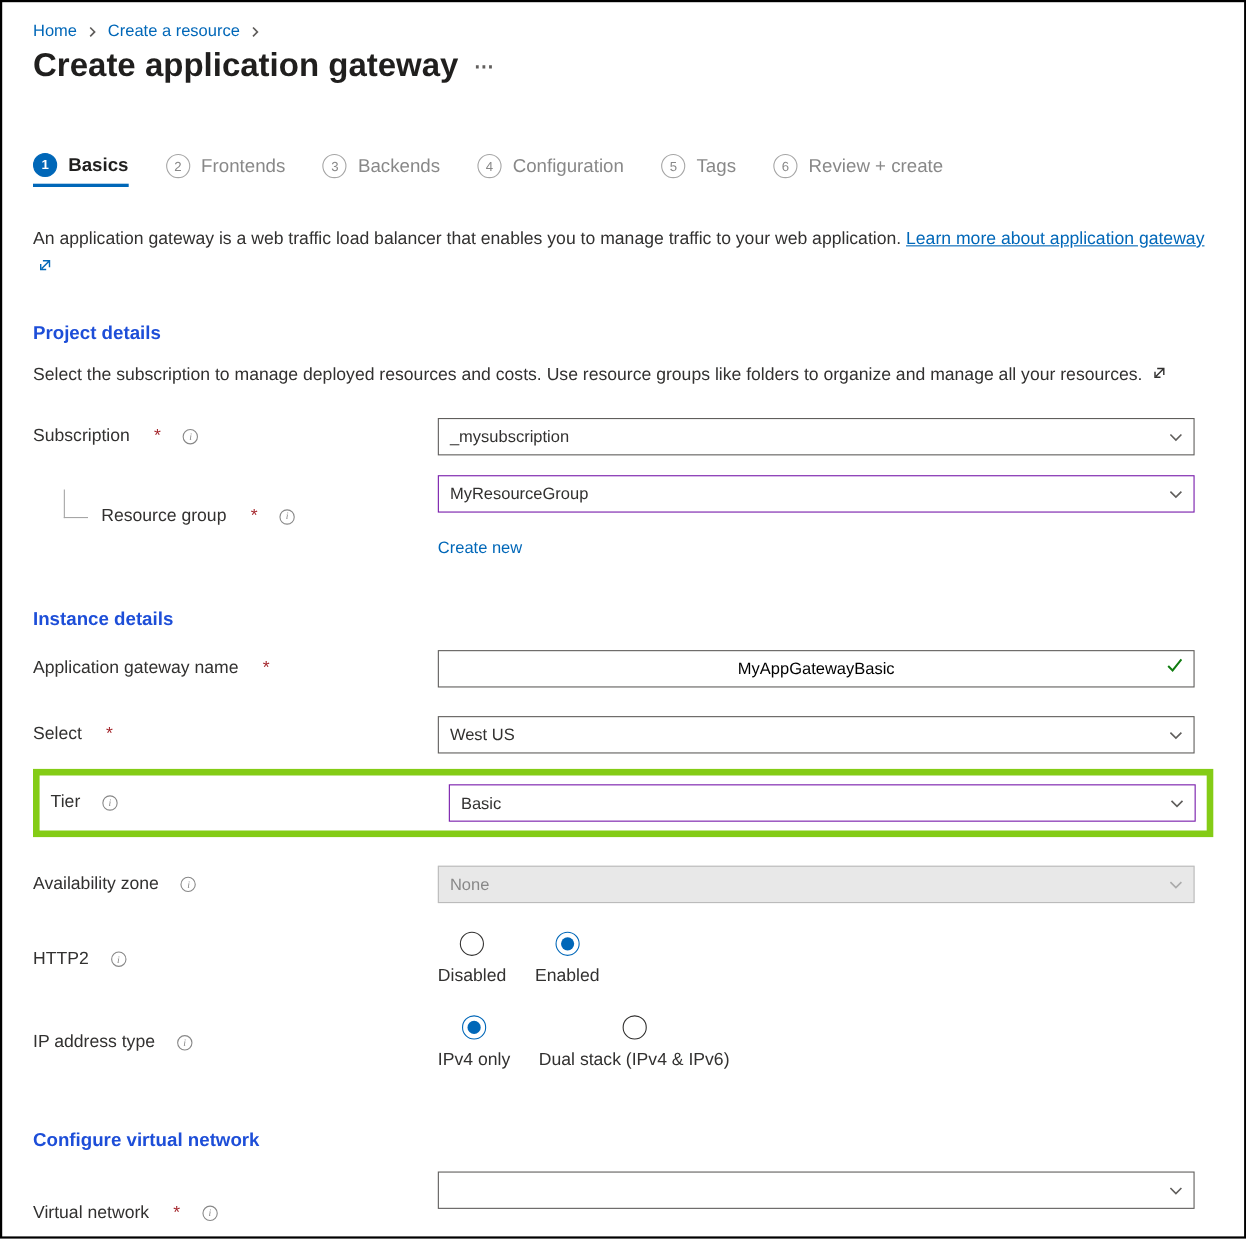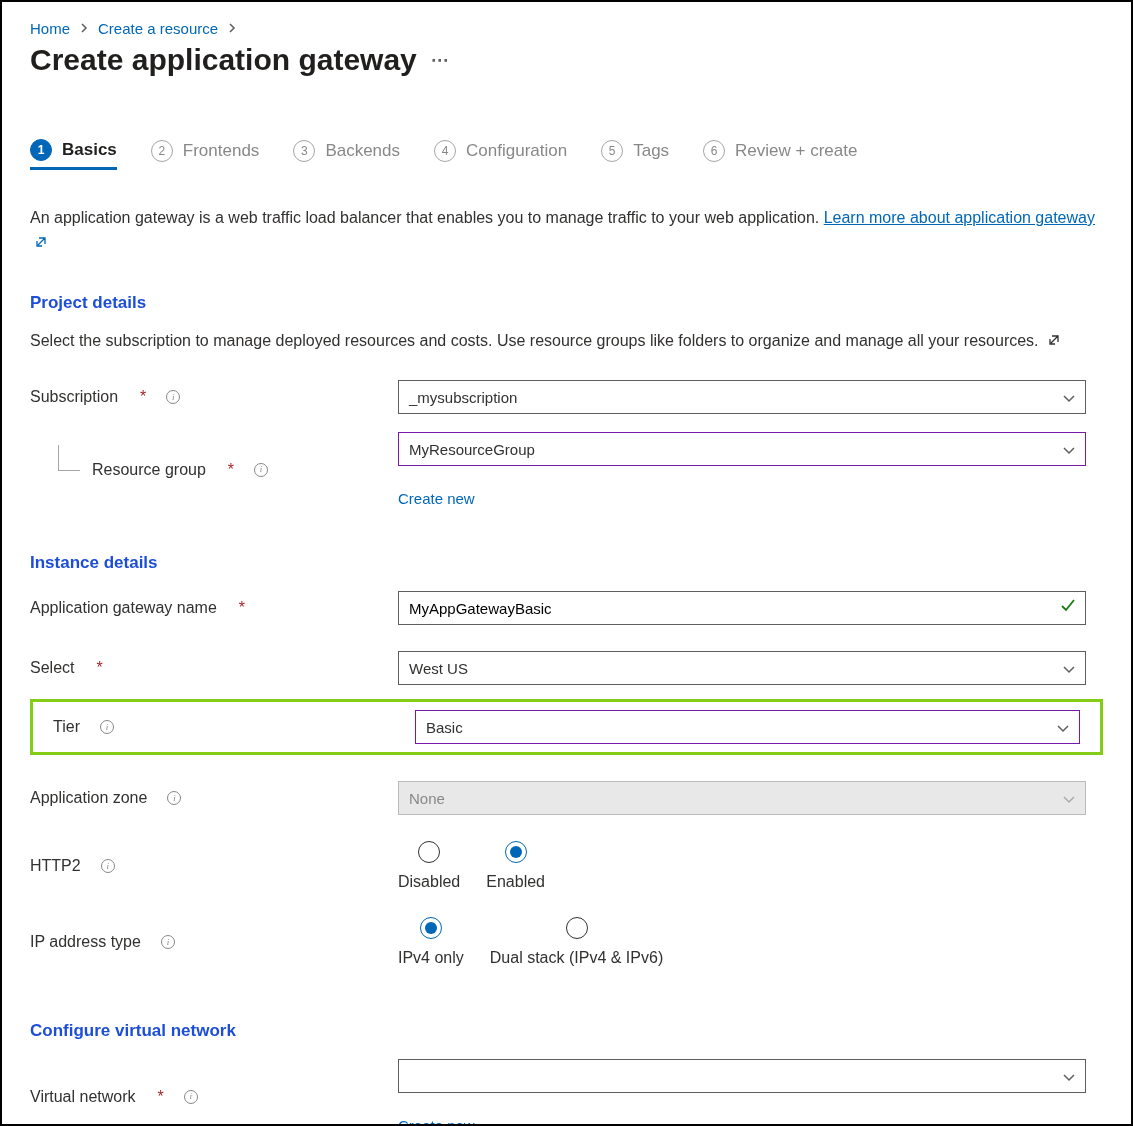--- a/index.html
+++ b/index.html
@@ -11,21 +11,21 @@
     background: #ffffff;
     width: 1133px;
     height: 1126px;
     border: 2px solid #000;
     padding: 18px 28px;
   }
 
   
   .breadcrumb {
     display: flex;
-    align-items: center;
+    align-items: flex-end;
     gap: 10px;
     font-size: 15px;
     margin-bottom: 6px;
   }
   .breadcrumb a { color: #0067b8; text-decoration: none; }
   .breadcrumb .sep { color: #605e5c; font-size: 12px; }
 
   
   .page-title {
     font-size: 30px;
@@ -157,21 +157,21 @@
     font-size: 15px;
     padding: 4px 10px;
     display: flex;
     align-items: center;
     justify-content: space-between;
     background: #fff;
   }
   .select.purple { border-color: #7719aa; }
   .select.disabled { background: #e8e8e8; color: #888; border-color: #bbb; }
   .select .chev { color: #605e5c; }
-  .text-input { outline: none; font-family: inherit; }
+  .text-input { outline: none; font-family: inherit; text-align: center; }
   .valid-mark {
     position: absolute; right: 10px; top: 50%;
     transform: translateY(-50%);
     color: #107c10;
     font-size: 16px;
   }
   .link-below {
     color: #0067b8;
     font-size: 15px;
     margin-top: 24px;
@@ -192,22 +192,22 @@
   }
   .radio.checked .radio-circle { border-color: #0067b8; }
   .radio.checked .radio-dot {
     width: 12px; height: 12px;
     background: #0067b8;
     border-radius: 50%;
   }
 
   
   .highlight-wrap {
-    border: 3px solid #84cc16;
-    padding: 8px 20px;
+    border: 6px solid #84cc16;
+    padding: 8px 10px;
     margin-top: 14px;
     display: flex;
   }
   .highlight-wrap .label-col { width: 362px; }
   .highlight-wrap .input-col { max-width: 682px; }
 
 </style>
 </head>
 <body>
 
@@ -364,21 +364,21 @@
         <svg width="12" height="8" viewBox="0 0 12 8">
             <path d="M1 1l5 5 5-5" fill="none" stroke="#605e5c" stroke-width="1.5"></path>
           </svg>
       </span>
     </div>
   </div>
 </div>
 
 <div class="form-row">
   <div class="label-col">
-    <span>Application zone</span>
+    <span>Availability zone</span>
     <span class="info-icon">i</span>
   </div>
   <div class="input-col">
     <div class="select disabled">
       <span>None</span>
       <span class="chev">
         <svg width="12" height="8" viewBox="0 0 12 8">
             <path d="M1 1l5 5 5-5" fill="none" stroke="#aaa" stroke-width="1.5"></path>
           </svg>
       </span>

